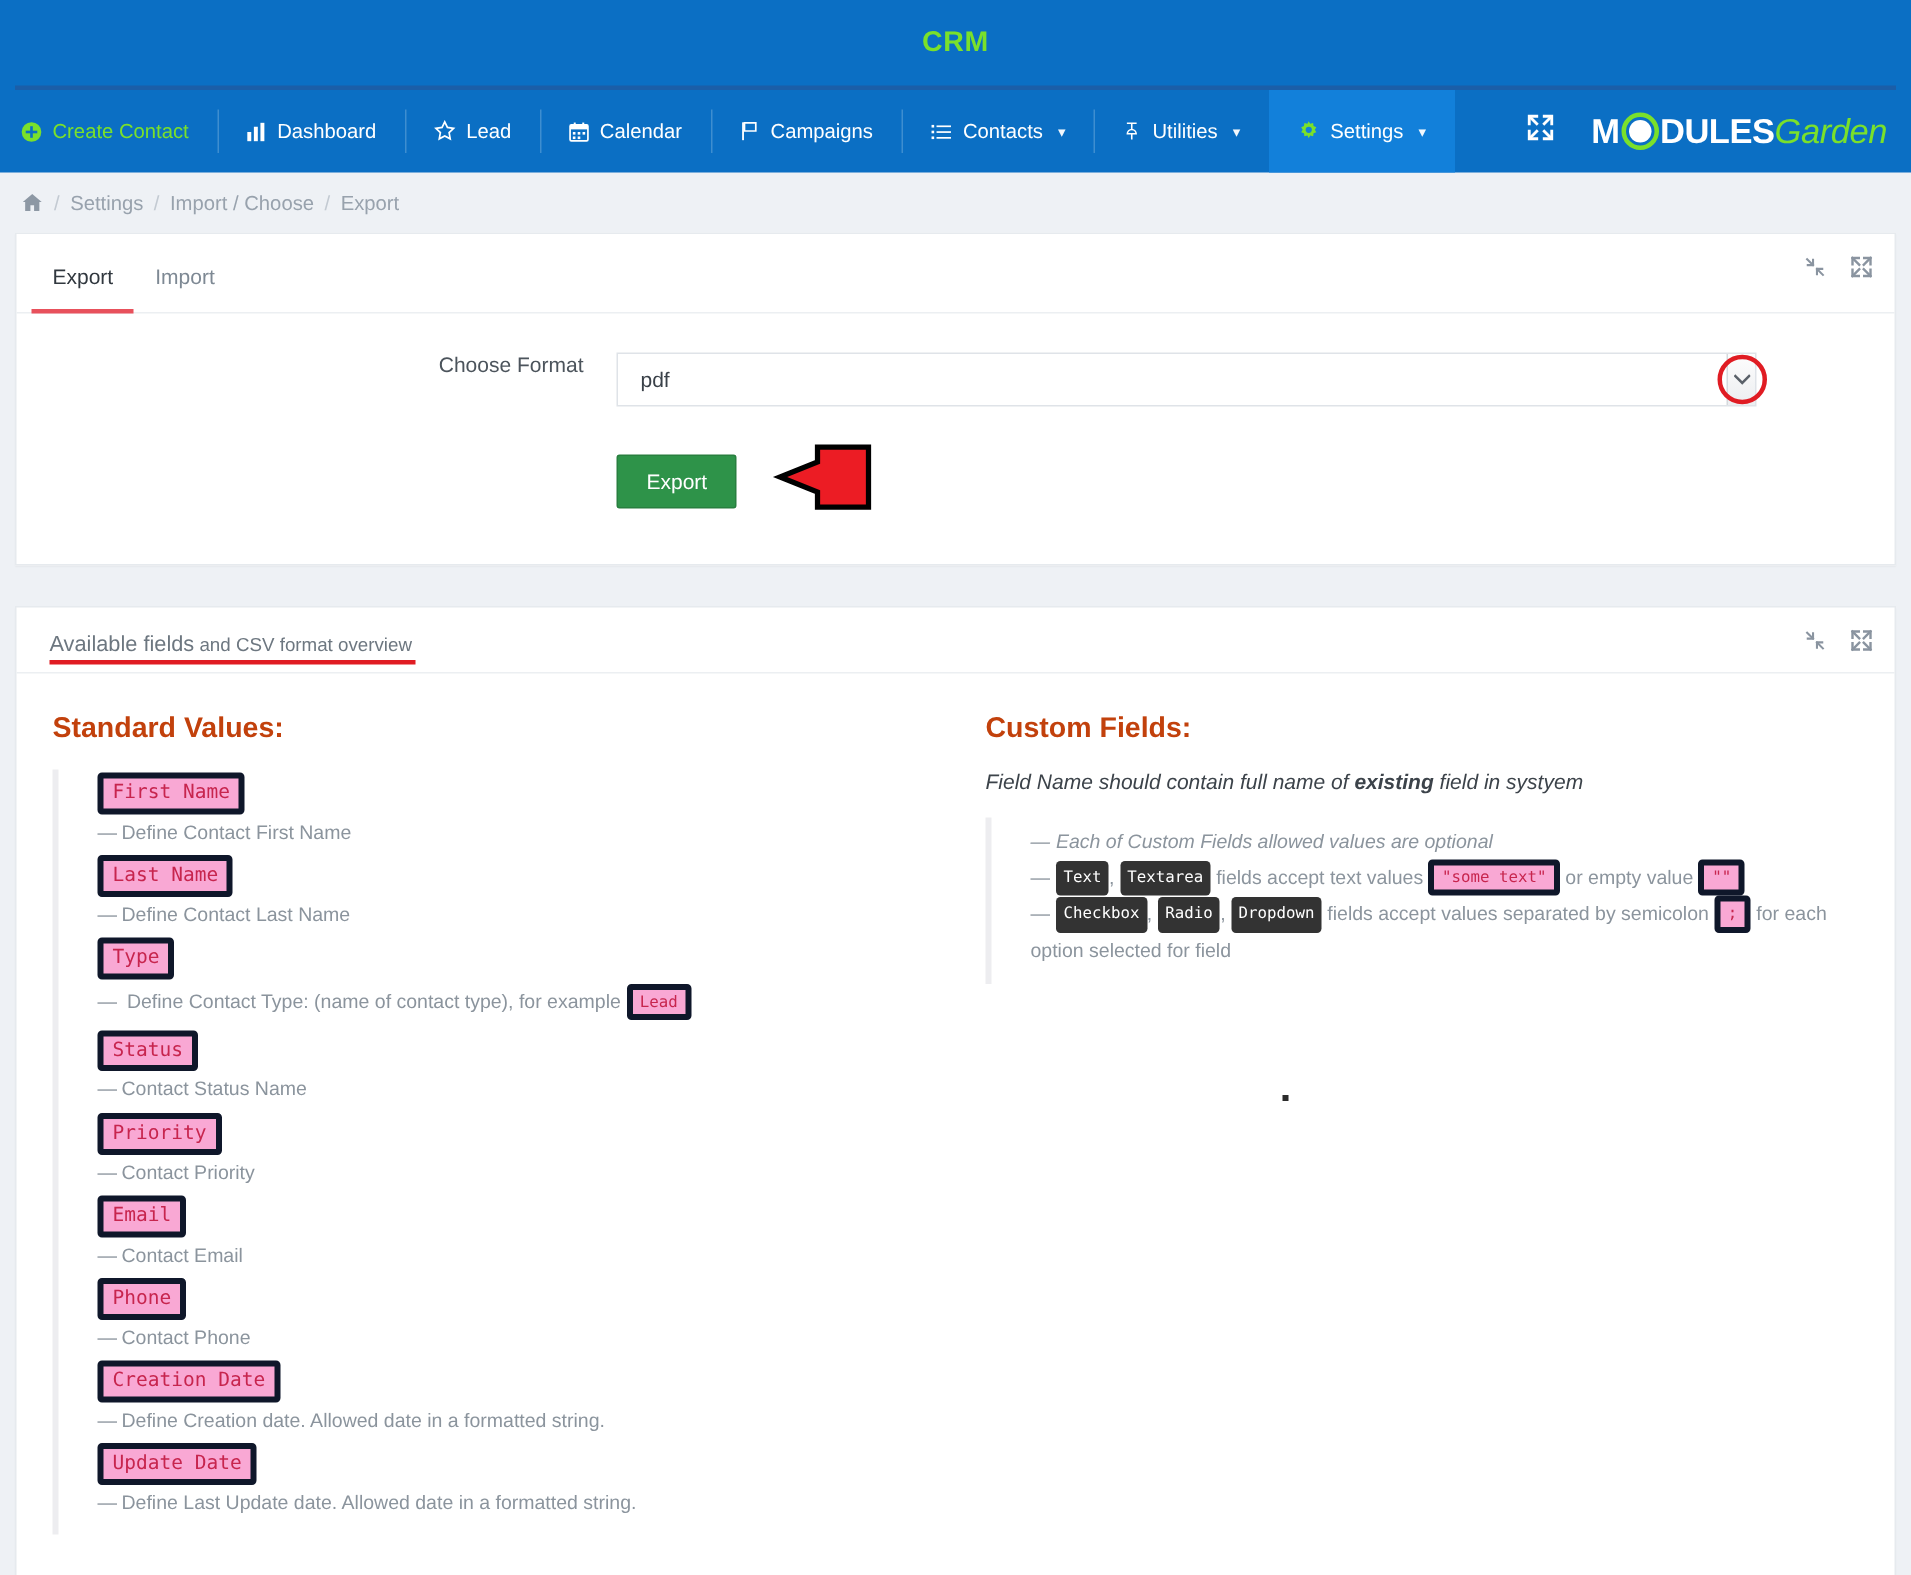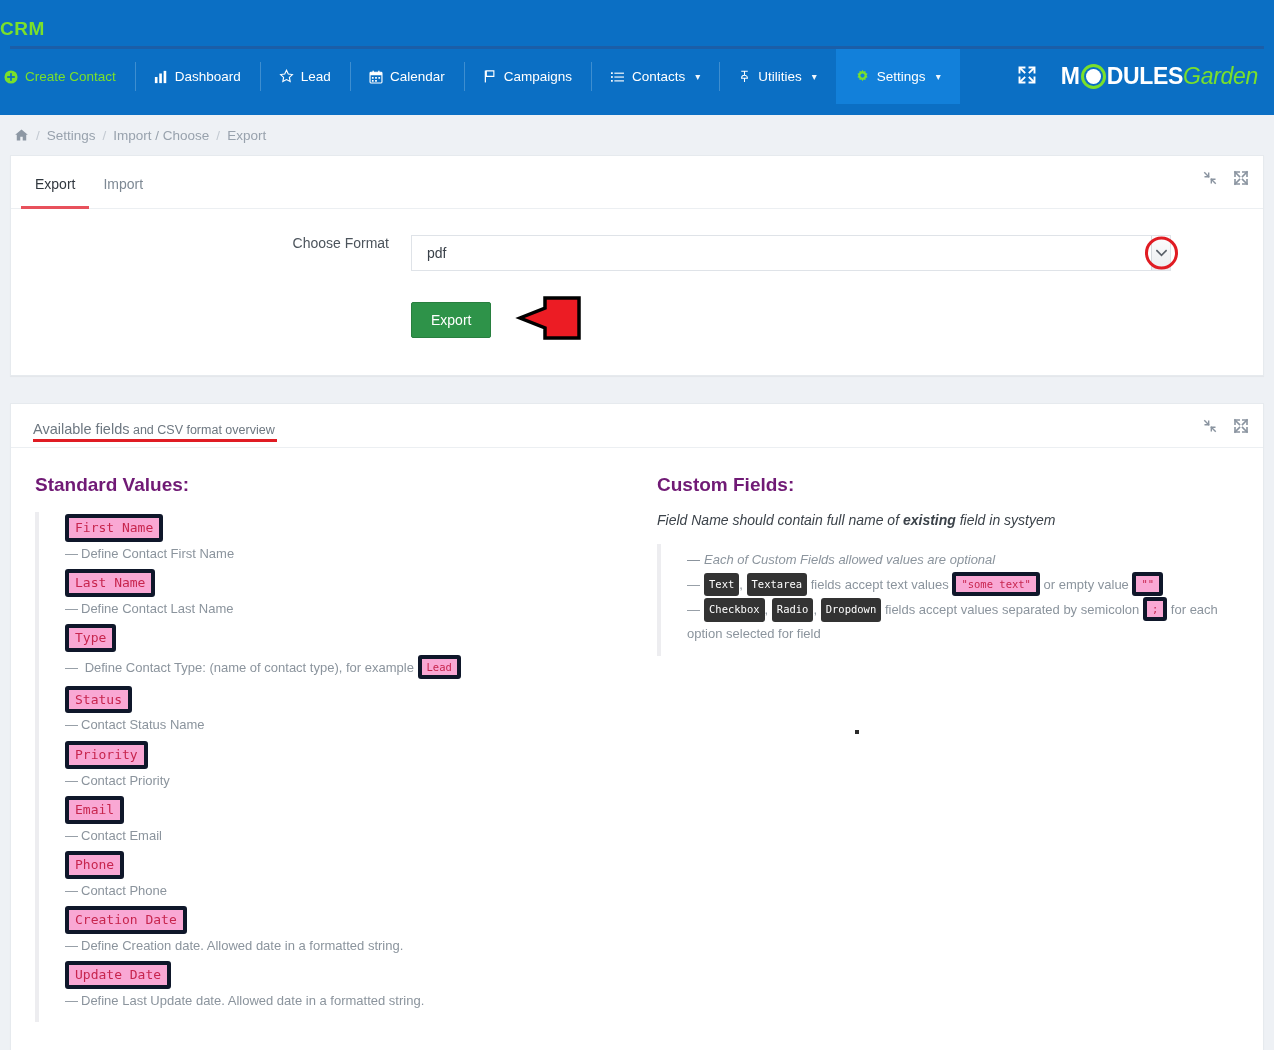--- a/index.html
+++ b/index.html
@@ -12,27 +12,27 @@
     overflow: hidden;
   }
 
   
   .topbar {
     background: #0b6fc4;
     height: 115px;
     position: relative;
   }
   .brand-title {
-    text-align: left;
+    text-align: center;
     color: #7ae02b;
     font-size: 19px;
     font-weight: bold;
     letter-spacing: .5px;
     padding-top: 18px;
-    height: 46px;
+    height: 57px;
   }
   .topbar-rule {
     height: 3px;
     background: #1b5ea8;
     margin: 0 10px;
   }
   .navrow {
     display: flex;
     align-items: stretch;
     height: 55px;
@@ -52,21 +52,21 @@
     content: "";
     position: absolute;
     left: 0; top: 13px; bottom: 13px;
     width: 1px;
     background: #3e8ed0;
   }
   .navitem.active {
     background: #1280da;
   }
   .navitem.active::before, .navitem.active + .navitem::before { background: transparent; }
-  .navitem.create { color: #7ae02b; padding-left: 4px; }
+  .navitem.create { color: #7ae02b; padding-left: 14px; }
   .navitem .ic { display: inline-flex; align-items: center; }
   .navitem .ic svg { display: block; }
   .caret { font-size: 10px; margin-left: 3px; opacity: .95; }
 
   .nav-spacer { flex: 1 1 auto; }
   .nav-fullscreen {
     display: flex; align-items: center; justify-content: center;
     width: 56px; color: #fff; cursor: pointer;
   }
   .logo {
@@ -229,21 +229,21 @@
   .panel2-body {
     display: flex;
     padding: 22px 0 40px;
   }
   .col-left { width: 640px; padding-left: 24px; }
   .col-right { flex: 1; padding-left: 6px; padding-right: 20px; }
 
   h3.section {
     font-size: 19px;
     font-weight: bold;
-    color: #701a75;
+    color: #c2410c;
     margin: 4px 0 16px;
   }
   h3.section.relations { margin-top: 34px; }
 
   .blockquote {
     border-left: 4px solid #ededf0;
     padding: 2px 0 6px 26px;
     margin: 0 0 4px;
   }
   .field-entry { margin-bottom: 1px; }

